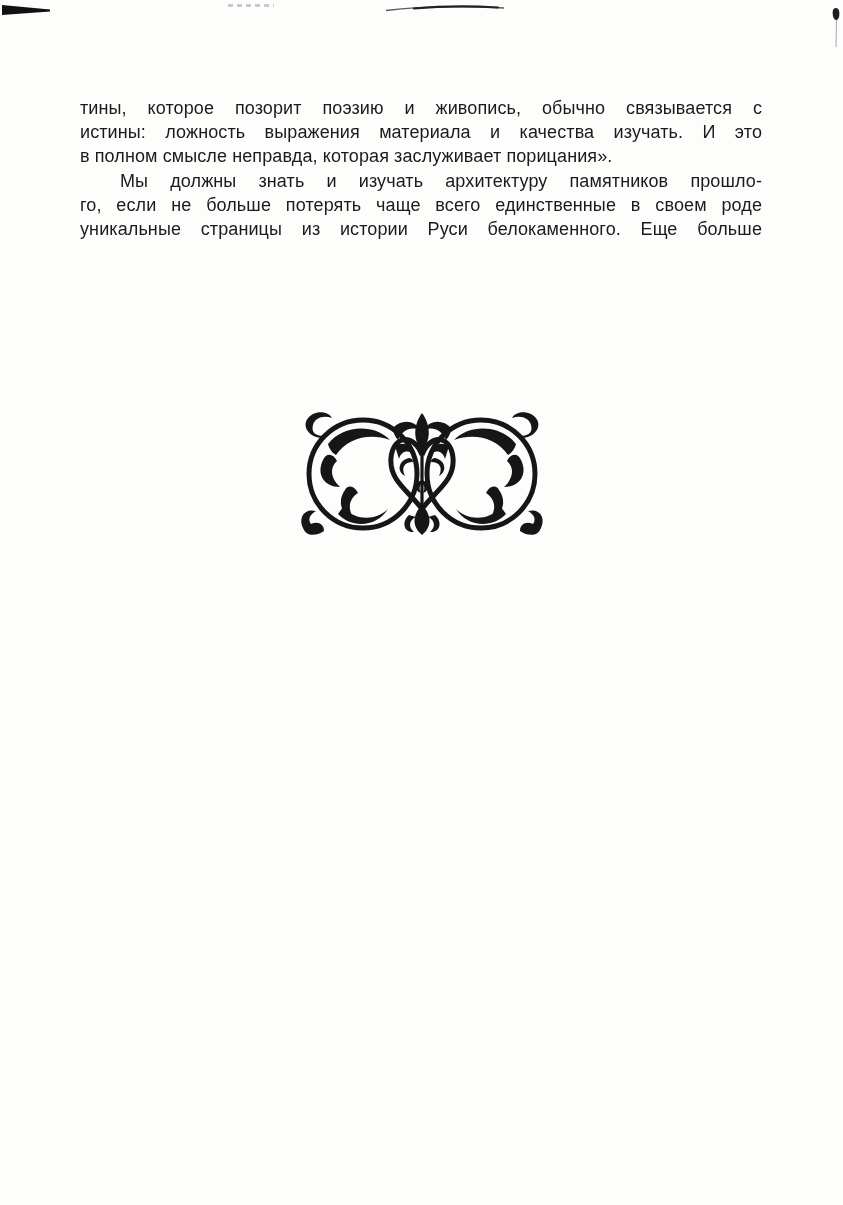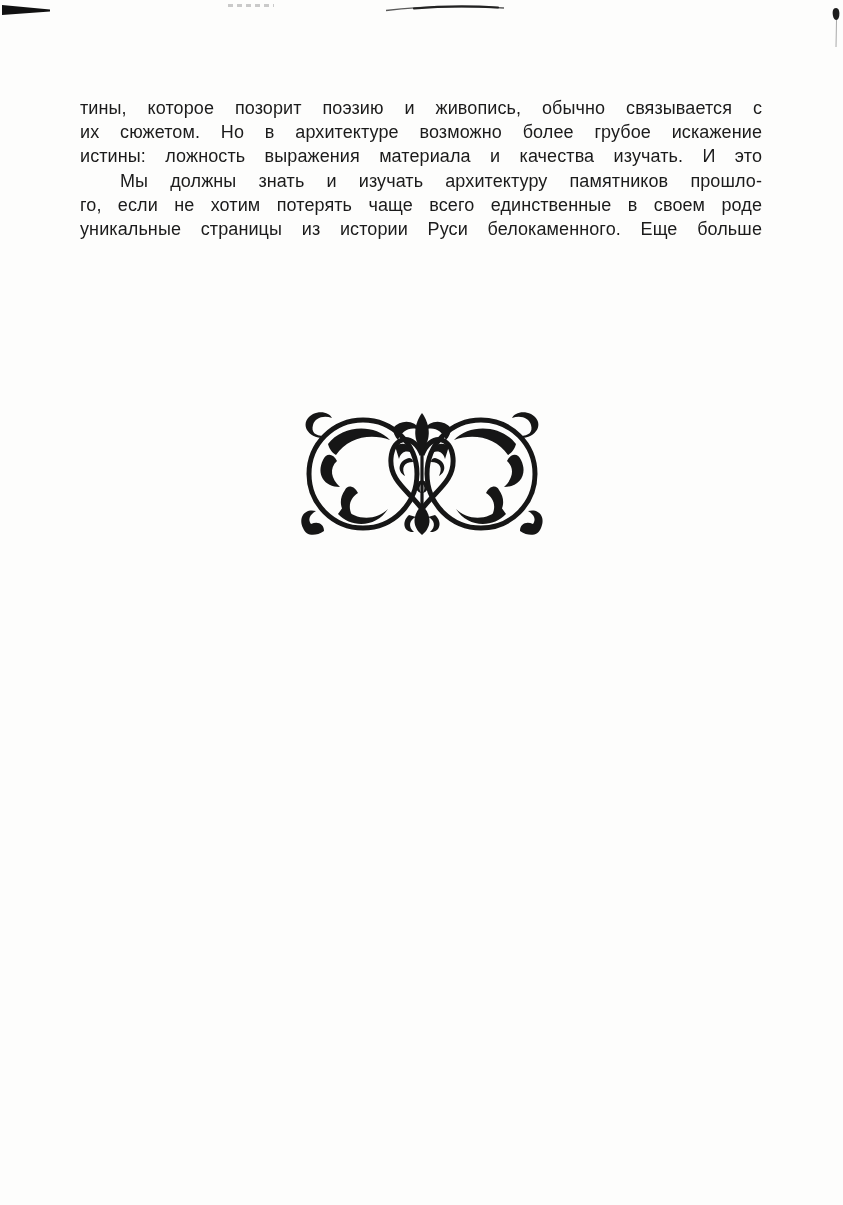--- a/index.html
+++ b/index.html
@@ -70,27 +70,27 @@
     <svg width="12" height="42" viewBox="0 0 12 42">
       <path d="M6,1 C9,1 10,5 9,10 C8,14 4,14 3,9 C2,4 3,1 6,1 Z" fill="#1d1d1d"></path>
       <line x1="6.5" y1="13" x2="6" y2="40" stroke="#a9a9a9" stroke-width="1"></line>
     </svg>
   </div>
 
   <main class="textblock">
 
     <div class="para">
       <div class="line first">тины, которое позорит поэзию и живопись, обычно связывается с</div>
-      <div class="line">их сюжетом. Но в архитектуре возможно более грубое искажение</div>
       <div class="line">истины: ложность выражения материала и качества изучать. И это</div>
+      <div class="line last">в полном смысле неправда, которая заслуживает порицания».</div>
     </div>
 
     <div class="para indent">
       <div class="line first">Мы должны знать и изучать архитектуру памятников прошло-</div>
-      <div class="line">го, если не хотим потерять чаще всего единственные в своем роде</div>
+      <div class="line">го, если не больше потерять чаще всего единственные в своем роде</div>
       <div class="line">уникальные страницы из истории Руси белокаменного. Еще больше</div>
     </div>
 
 
   </main>
 
   <figure class="ornament">
     <svg viewBox="0 0 250 130" xmlns="http://www.w3.org/2000/svg">
       <defs>
         <g id="half" fill="#161616" stroke="none">

